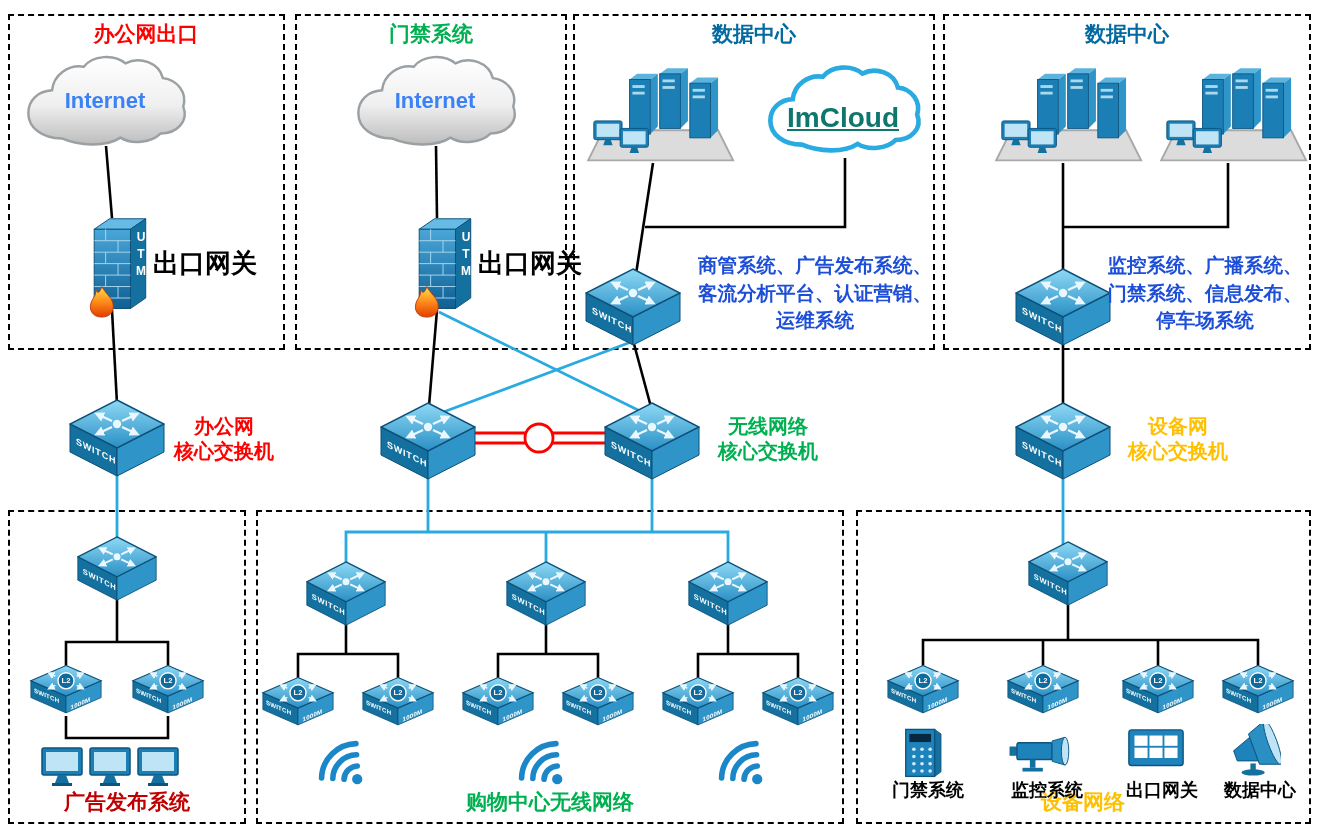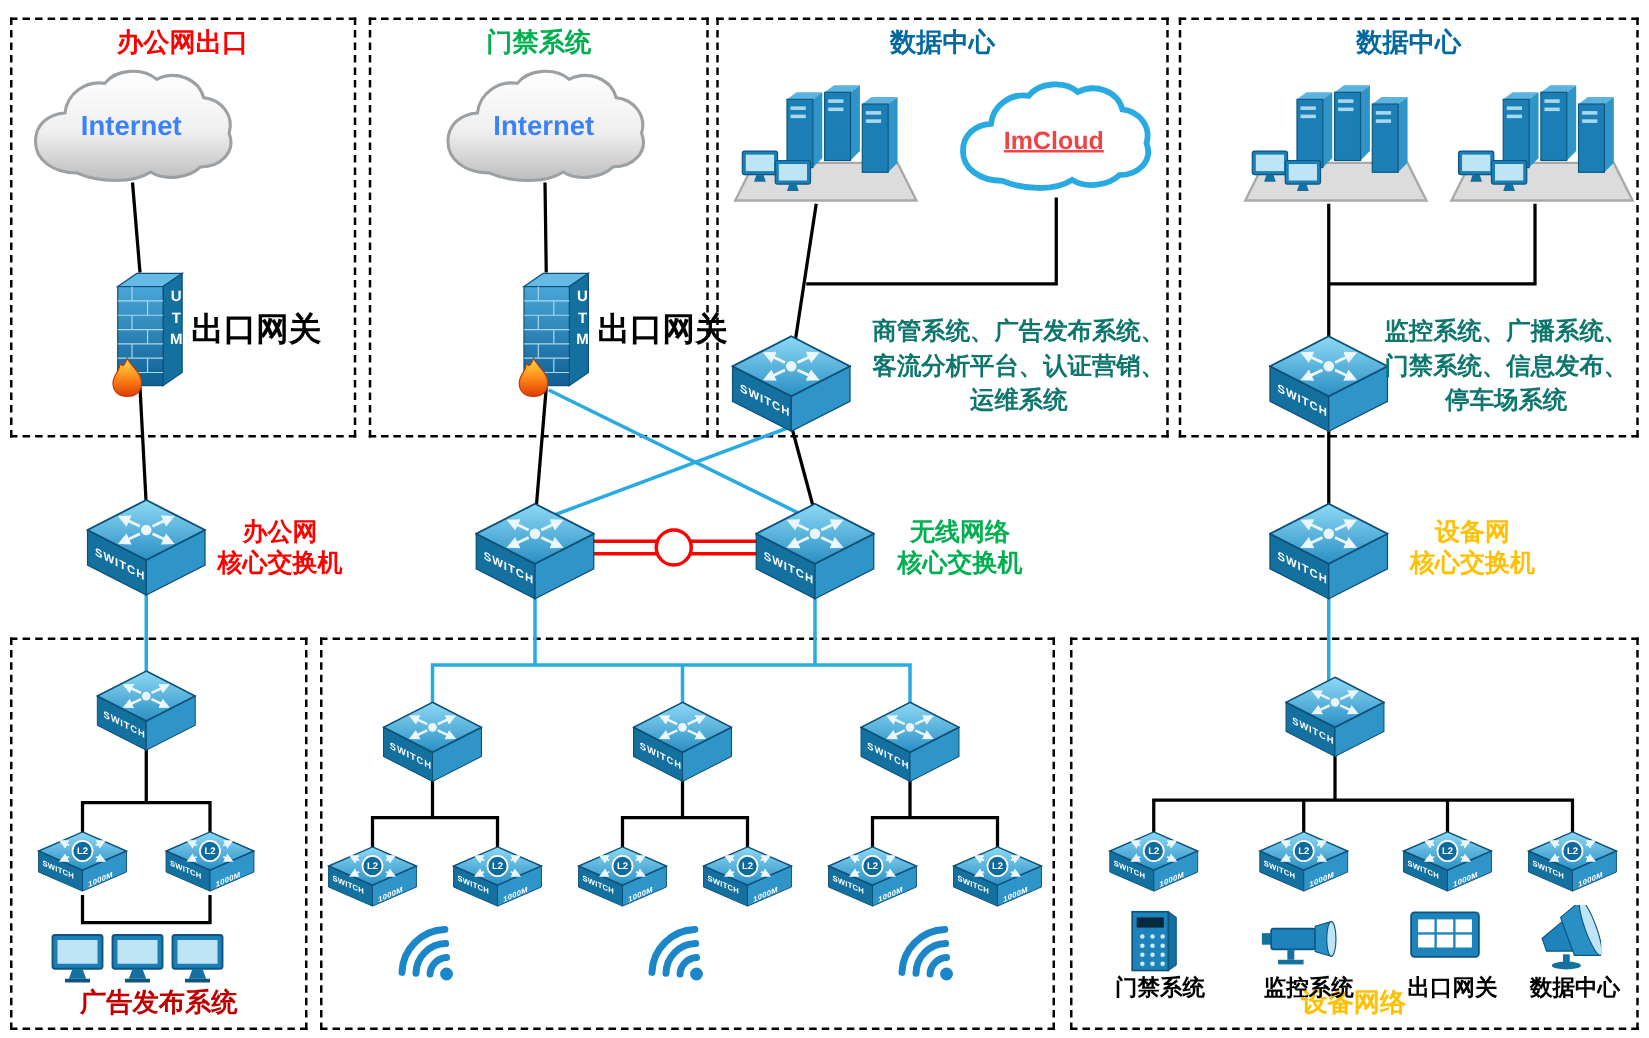--- a/index.html
+++ b/index.html
@@ -9,26 +9,26 @@
   }
   .dbox{position:absolute;border:2.6px dashed #000;z-index:0;box-sizing:border-box;}
   .wires{position:absolute;left:0;top:0;z-index:1;}
   .node{position:absolute;z-index:2;}
   .lbl{position:absolute;z-index:3;}
   .box-title{font-size:21px;font-weight:bold;text-align:center;}
   .c-red{color:#FF0000}.c-green{color:#00B050}.c-blue{color:#0369a1}
   .c-orange{color:#FFC000}.c-darkred{color:#C00000}
   .gateway-label{font-size:26px;font-weight:bold;color:#000;}
   .core-label{font-size:20px;font-weight:bold;text-align:center;white-space:pre-line;line-height:1.25;}
-  .sys-text{font-size:19.5px;font-weight:bold;color:#0f766e;text-align:center;line-height:1.42;}
+  .sys-text{font-size:19.5px;font-weight:bold;color:#1d4ed8;text-align:center;line-height:1.42;}
   .dev-label{font-size:18px;font-weight:bold;color:#000;text-align:right;}
   .cloud-label{position:absolute;left:0;right:0;top:34%;text-align:center;
     font-size:22px;font-weight:bold;color:#3b82f6;}
   .imcloud-label{position:absolute;left:0;right:0;top:40%;text-align:center;
-    font-size:20px;font-weight:bold;color:#ef4444;text-decoration:underline;}
+    font-size:28px;font-weight:bold;color:#0f766e;text-decoration:underline;}
   .utm-label{position:absolute;top:16px;right:3px;width:14px;writing-mode:vertical-rl;
     text-orientation:upright;font-size:12px;font-weight:bold;color:#fff;letter-spacing:3px;line-height:1;}
   .sw-txt{font-size:9px;font-weight:bold;fill:#fff;letter-spacing:.8px;}
   .sw-txt2{font-size:8px;font-weight:bold;fill:#fff;letter-spacing:.3px;}
   .l2-txt{font-size:10px;font-weight:bold;fill:#fff;text-anchor:middle;}
 </style>
 </head>
 <body>
 
 <div class="canvas">
@@ -245,20 +245,21 @@
       <path d="M462,433 L618,433 M462,443 L618,443" fill="none" stroke="#FF0000" stroke-width="2.8"></path>
       <circle cx="539" cy="438" r="14" fill="#ffffff" stroke="#FF0000" stroke-width="2.8"></circle>
     </g>
   </svg>
 
   <div class="lbl box-title c-red" style="left:61px;top:20px;width:170px">办公网出口</div>
   <div class="lbl box-title c-green" style="left:346px;top:20px;width:170px">门禁系统</div>
   <div class="lbl box-title c-blue" style="left:669px;top:20px;width:170px">数据中心</div>
   <div class="lbl box-title c-blue" style="left:1042px;top:20px;width:170px">数据中心</div>
   <div class="lbl box-title c-darkred" style="left:18px;top:788px;width:218px">广告发布系统</div>
+  <div class="lbl box-title c-green" style="left:430px;top:788px;width:240px">购物中心无线网络</div>
   <div class="lbl box-title c-orange" style="left:998px;top:788px;width:170px">设备网络</div>
 
   <div class="node" style="left:15px;top:52px;width:180px;height:106px">
     <svg viewBox="0 0 220 130" width="180" height="106">
         <use href="#sym-cloud-gray"></use>
       </svg>
     <span class="cloud-label">Internet</span>
   </div>
   <div class="node" style="left:345px;top:52px;width:180px;height:106px">
     <svg viewBox="0 0 220 130" width="180" height="106">

